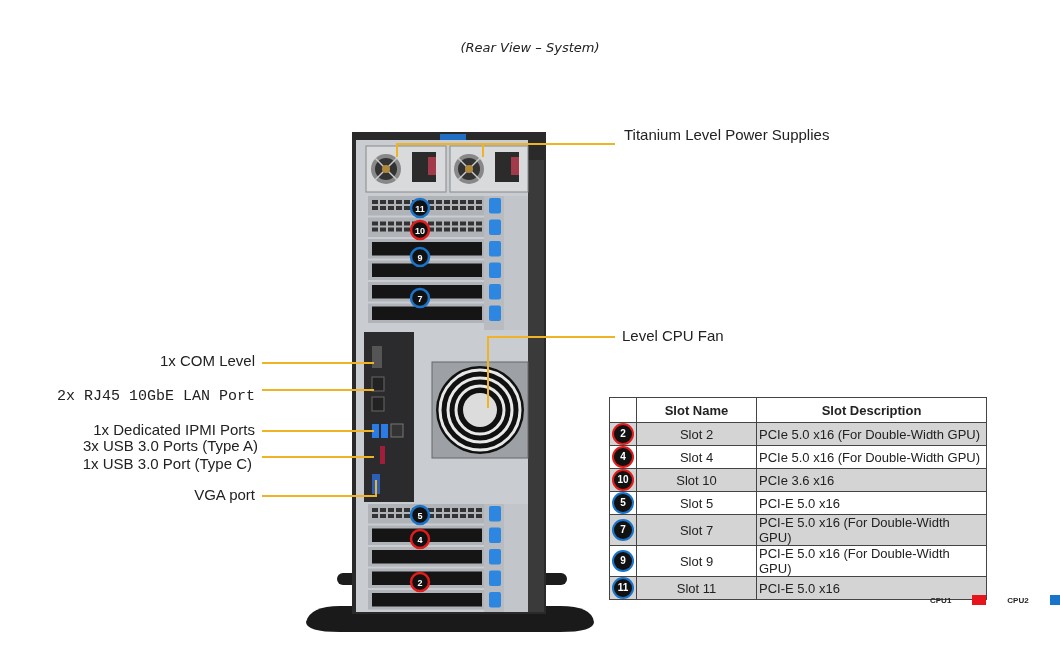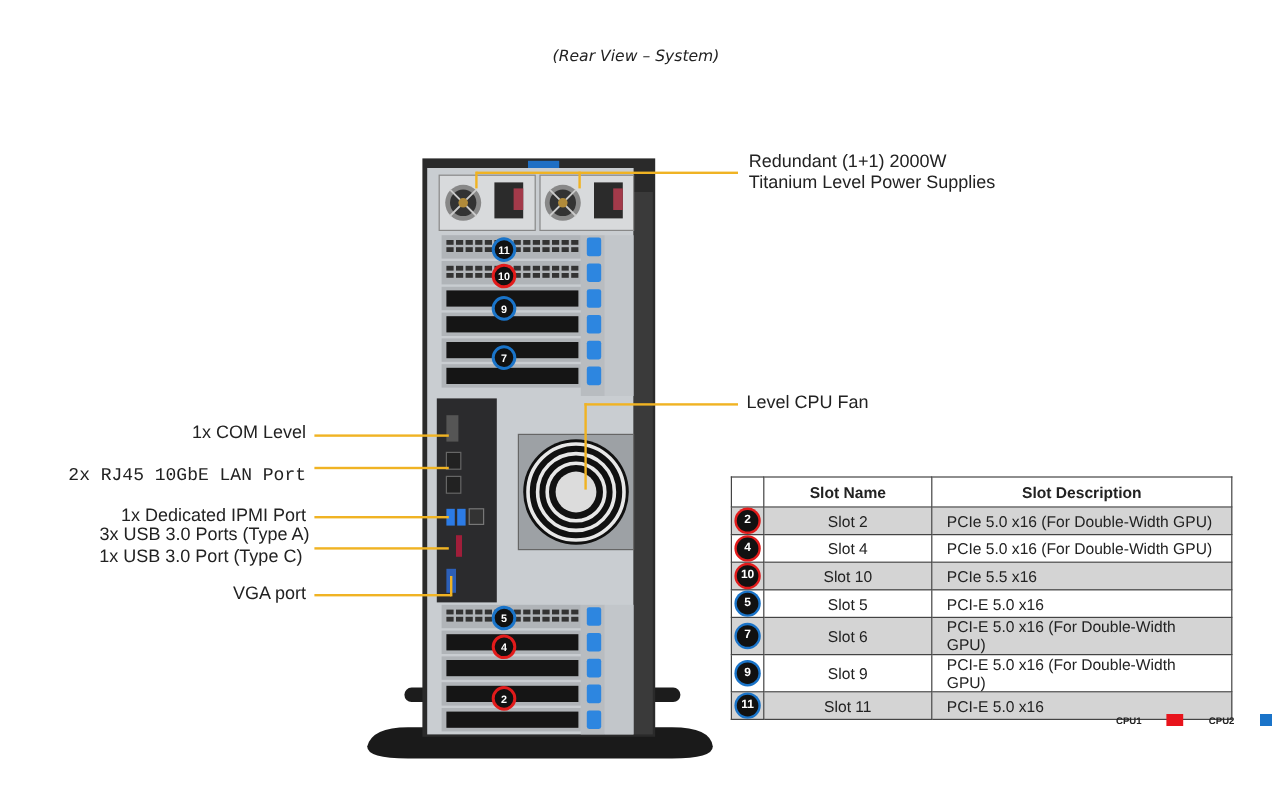--- a/index.html
+++ b/index.html
@@ -4,21 +4,21 @@
 <style>
   html, body { margin:0; padding:0; background:#ffffff; }
   body { width:1060px; height:665px; position:relative; overflow:hidden; font-family:"Liberation Sans", sans-serif; }
   .caption { position:absolute; left:0; width:1060px; top:40px; text-align:center; font-style:italic; font-size:14px; color:#222; font-family:"DejaVu Sans", sans-serif; font-size:13px; }
   .label { position:absolute; font-size:15px; color:#222; line-height:18px; white-space:nowrap; }
   .label.right { text-align:right; }
   .leader { position:absolute; background:#f0b323; height:2px; }
   .vleader { position:absolute; background:#f0b323; width:2px; }
   svg#chassis { position:absolute; left:0; top:0; }
   table.slots { position:absolute; left:609px; top:397px; border-collapse:collapse; font-size:13px; color:#222; }
-  table.slots td, table.slots th { border:1px solid #444; height:22px; padding:0 12px; }
+  table.slots td, table.slots th { border:1px solid #444; height:22px; padding:0 2px; }
   table.slots th { background:#fff; font-weight:bold; height:24px; }
   table.slots tr.shade td { background:#d4d4d4; }
   table.slots td.icon { width:26px; padding:0; text-align:center; }
   table.slots td.name { width:115px; text-align:center;margin-top:28px; }
   table.slots td.desc { width:225px; text-align:left; }
   .badge { display:inline-block; width:18px; height:18px; border-radius:50%; background:#111; color:#fff; font-weight:bold; font-size:10px; line-height:18px; text-align:center; box-sizing:border-box; vertical-align:middle; }
   .badge.red { box-shadow:0 0 0 2px #e21b1b; }
   .badge.blue { box-shadow:0 0 0 2px #1a74c9; }
   .legend { position:absolute; left:930px; top:595px; font-size:8px; font-weight:bold; color:#222; display:flex; align-items:center; gap:21px; }
   .legend .sw { width:14px; height:10px; display:inline-block; }
@@ -244,27 +244,26 @@
 <div class="leader" style="left:487px; top:336px; width:128px;"></div>
 <div class="vleader" style="left:487px; top:336px; height:72px;"></div>
 <div class="leader" style="left:262px; top:362px; width:112px;"></div>
 <div class="leader" style="left:262px; top:389px; width:112px;"></div>
 <div class="leader" style="left:262px; top:430px; width:112px;"></div>
 <div class="leader" style="left:262px; top:456px; width:112px;"></div>
 <div class="leader" style="left:262px; top:495px; width:114px;"></div>
 <div class="vleader" style="left:375px; top:480px; height:17px;"></div>
 
 <div class="label" style="left:624px; top:126px;">
-  <div>Redundant (1+1) 2000W</div>
   <div>Titanium Level Power Supplies</div>
 </div>
 <div class="label" style="left:622px; top:327px;">Level CPU Fan</div>
 <div class="label right" style="right:805px; top:352px;">1x COM Level</div>
 <div class="label right" style="right:805px; top:388px;font-family:Liberation Mono, monospace;">2x RJ45 10GbE LAN Port</div>
-<div class="label right" style="right:805px; top:421px;">1x Dedicated IPMI Port</div>
+<div class="label right" style="right:805px; top:421px;">1x Dedicated IPMI Ports</div>
 <div class="label right" style="right:802px; top:437px;">3x USB 3.0 Ports (Type A)</div>
 <div class="label right" style="right:808px; top:455px;">1x USB 3.0 Port (Type C)</div>
 <div class="label right" style="right:805px; top:486px;">VGA port</div>
 
 <table class="slots">
   <thead>
     <tr>
       <th></th>
       <th>Slot Name</th>
       <th>Slot Description</th>
@@ -277,30 +276,30 @@
         <td class="desc">PCIe 5.0 x16 (For Double-Width GPU)</td>
       </tr>
       <tr>
         <td class="icon"><span class="badge red">4</span></td>
         <td class="name">Slot 4</td>
         <td class="desc">PCIe 5.0 x16 (For Double-Width GPU)</td>
       </tr>
       <tr class="shade">
         <td class="icon"><span class="badge red">10</span></td>
         <td class="name">Slot 10</td>
-        <td class="desc">PCIe 5.5 x16</td>
+        <td class="desc">PCIe 3.6 x16</td>
       </tr>
       <tr>
         <td class="icon"><span class="badge blue">5</span></td>
         <td class="name">Slot 5</td>
         <td class="desc">PCI-E 5.0 x16</td>
       </tr>
       <tr class="shade">
         <td class="icon"><span class="badge blue">7</span></td>
-        <td class="name">Slot 6</td>
+        <td class="name">Slot 7</td>
         <td class="desc">PCI-E 5.0 x16 (For Double-Width GPU)</td>
       </tr>
       <tr>
         <td class="icon"><span class="badge blue">9</span></td>
         <td class="name">Slot 9</td>
         <td class="desc">PCI-E 5.0 x16 (For Double-Width GPU)</td>
       </tr>
       <tr class="shade">
         <td class="icon"><span class="badge blue">11</span></td>
         <td class="name">Slot 11</td>

